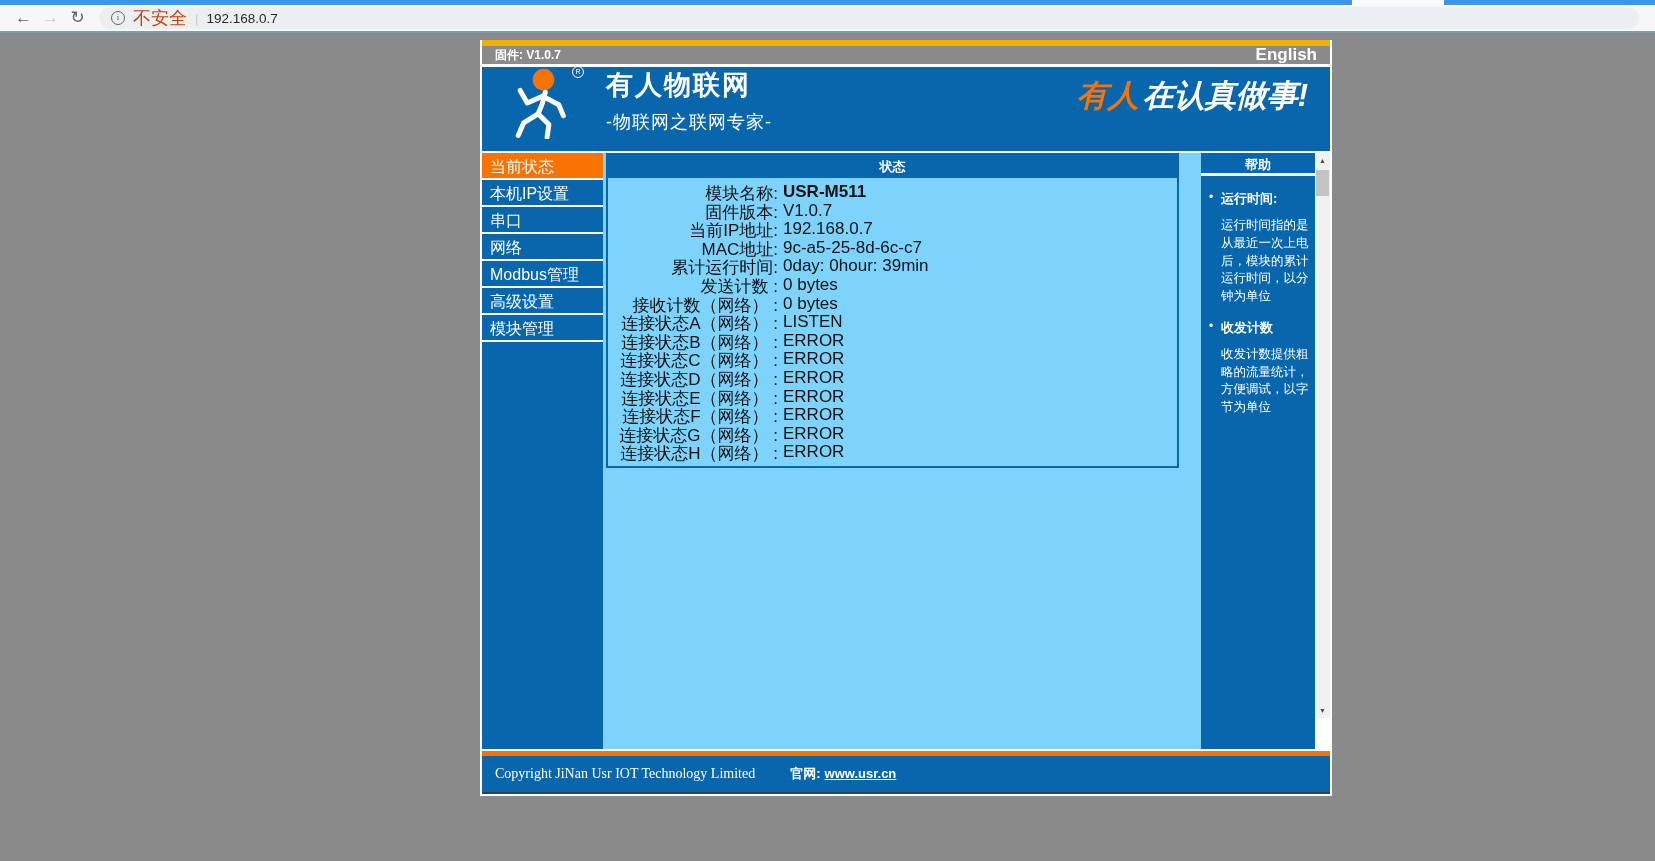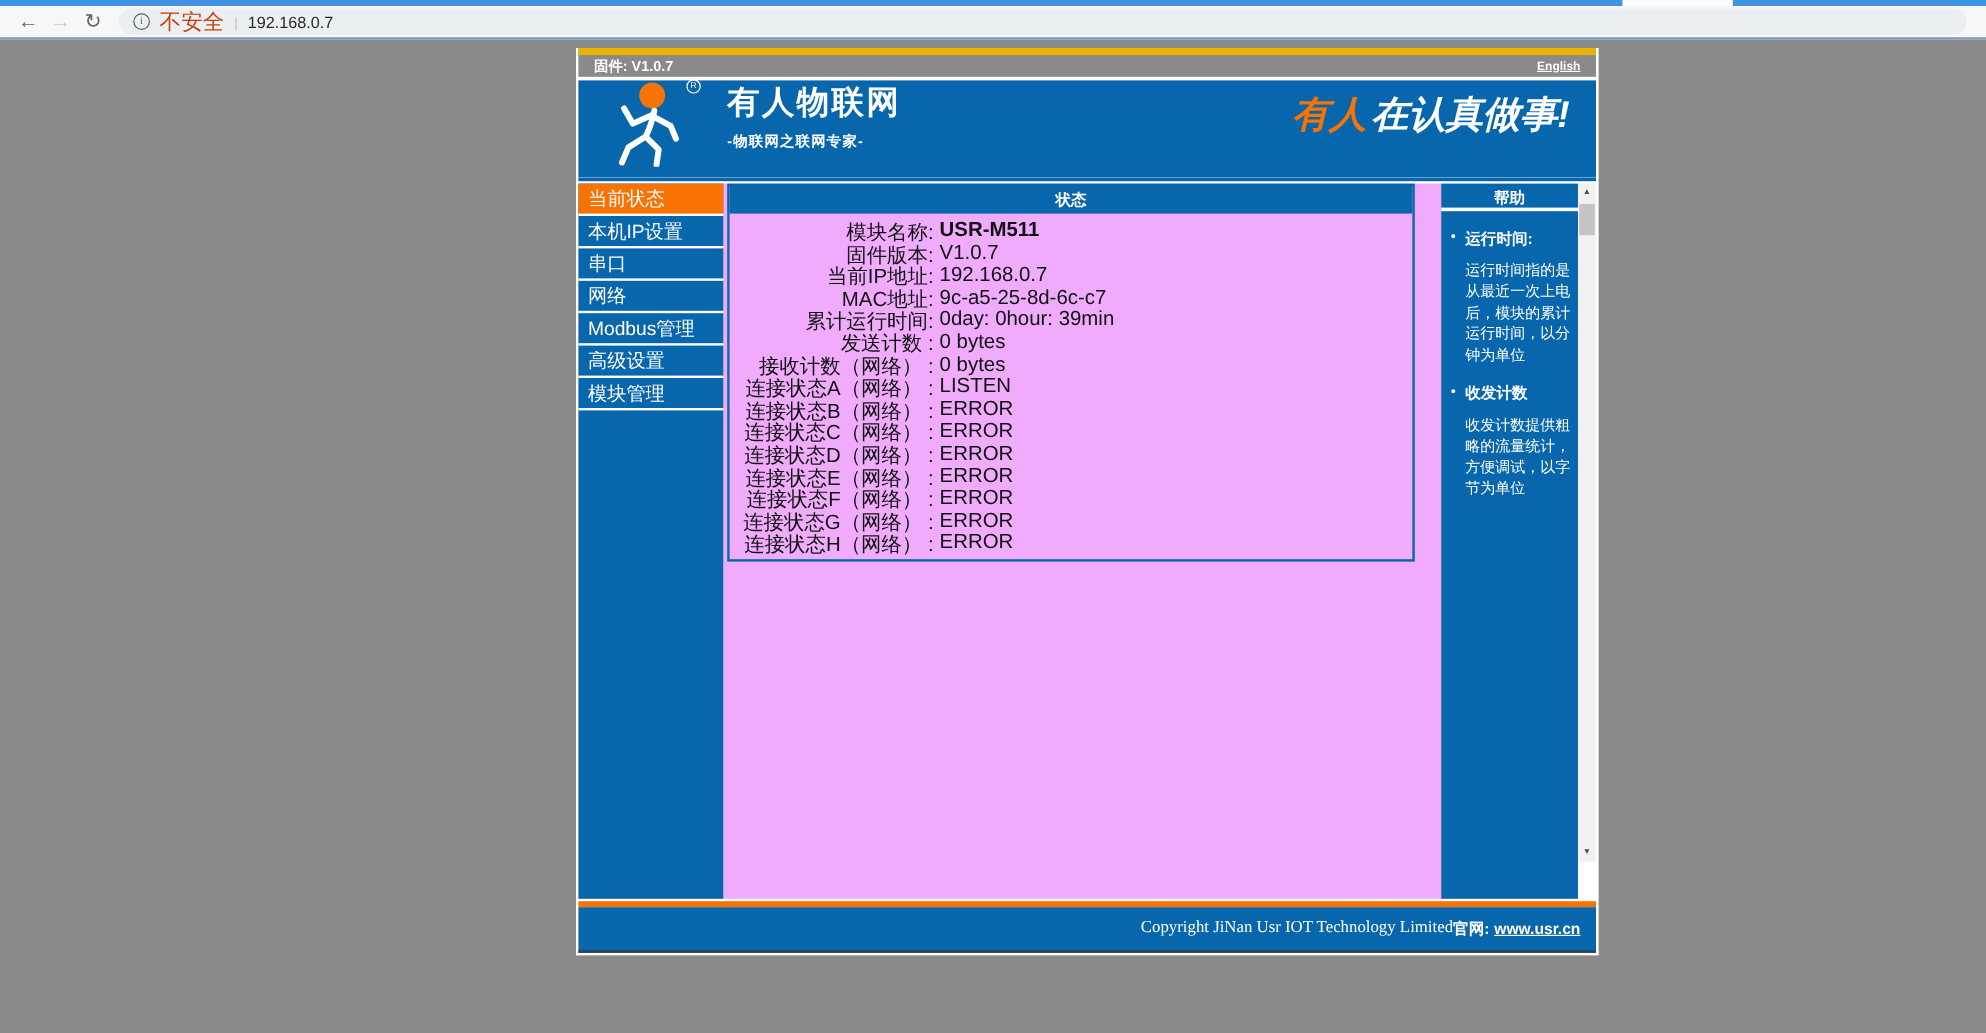--- a/index.html
+++ b/index.html
@@ -26,41 +26,41 @@
   .divider { color:#c5c9cd; font-size:13px; }
   .url { font-size:13.5px; color:#27292b; }
 
   
   .page { position:absolute; left:480px; top:40px; width:852px; background:#fff;
           border:2px solid #fff; border-top:none; }
   .topbar { height:24px; background:#8a8a8a; border-top:6px solid #eab308;
             display:flex; align-items:center; justify-content:space-between;
             padding:0 13px; margin-bottom:3px; }
   .fw { color:#fff; font-size:12px; font-weight:bold; }
-  .english { color:#fff; font-size:10px; font-weight:bold; text-decoration:underline; cursor:pointer; }
+  .english { color:#fff; font-size:17px; font-weight:bold; cursor:pointer; }
 
   .header { height:81px; background:#0867ac; display:flex; align-items:flex-start; }
   .logo { margin-left:24px; position:relative; width:84px; height:72px; flex:none; }
   .reg { position:absolute; top:-1px; right:6px; width:12px; height:12px; border:1.5px solid #fff;
          border-radius:50%; color:#fff; font-size:7px; line-height:10px; text-align:center; }
   .brand { margin-left:16px; color:#fff; }
   .brand-title { font-size:27px; font-weight:bold; letter-spacing:2px; }
-  .brand-sub { font-size:12px; font-weight:bold; margin-top:7px; letter-spacing:1px; }
+  .brand-sub { font-size:18px; font-weight:normal; margin-top:7px; letter-spacing:1px; }
   .slogan { margin-left:auto; margin-right:22px; font-style:italic; font-weight:bold;
             font-size:31px; margin-top:8px; white-space:nowrap; }
   .s-orange { color:#f87302; margin-right:4px; }
   .s-white { color:#fff; }
 
   .main { border-top:3px solid #0867ac; background:#fff; display:flex; padding-top:2px; height:601px; }
   .sidebar { width:121px; background:#0867ac; flex:none; }
   .side-item { height:27px; line-height:27px; border-bottom:2px solid #fff; color:#fff;
                font-size:16px; padding-left:8px; cursor:pointer; }
   .side-item.active { background:#f87302; }
 
-  .center { flex:1; padding:0 22px 0 3px; min-width:0; background:#f0abfc; }
+  .center { flex:1; padding:0 22px 0 3px; min-width:0; background:#7dd3fc; }
   .status-box { border:2px solid #0867ac; }
   .status-title { height:23px; line-height:23px; background:#0867ac; color:#fff;
                   text-align:center; font-size:13px; font-weight:bold; }
   .status-rows { padding:4px 0 5px; }
   .srow { display:flex; height:18.6px; font-size:17px; color:#111; }
   .slabel { width:170px; text-align:right; flex:none; }
   .svalue { padding-left:5px; white-space:nowrap; }
   .svalue.b { font-weight:bold; }
 
   .help { width:114px; background:#0867ac; color:#fff; flex:none; }
@@ -73,21 +73,21 @@
   .h-body { font-size:12.5px; line-height:1.42; }
 
   .sbar { width:15px; flex:none; height:565px; background:#f1f1f1; position:relative; }
   .sb-btn { height:15px; display:flex; align-items:center; justify-content:center;
             font-size:7px; color:#4e4e4e; cursor:pointer; }
   .sb-btn.down { position:absolute; bottom:0; left:0; right:0; }
   .sb-thumb { position:absolute; top:17px; left:1px; right:1px; height:26px; background:#c4c4c4; cursor:grab; }
 
   .gap-orange { height:5px; background:#f87302; margin-top:2px; }
   .footer { height:38px; background:#0867ac; display:flex; align-items:center;
-            justify-content:flex-end; padding:0 13px; border-bottom:2px solid #31404d; }
+            justify-content:flex-start; padding:0 13px; border-bottom:2px solid #31404d;gap:35px; }
   .copy { color:#fff; font-size:14px; font-family:"Liberation Serif",serif; }
   .site { color:#fff; font-size:13px; font-weight:bold; }
   .site-link { color:#fff; text-decoration:underline; margin-left:4px; cursor:pointer; }
 </style>
 </head>
 <body>
 
 <div class="chrome">
   <div class="top-strip">
     <div class="tab-gap"></div>

